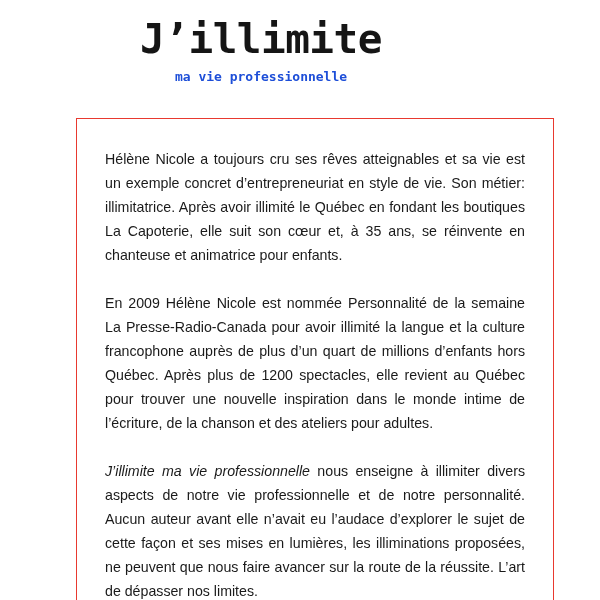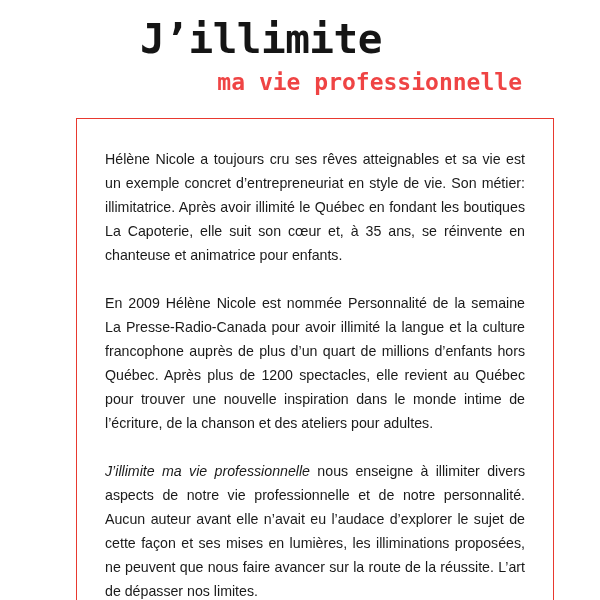--- a/index.html
+++ b/index.html
@@ -27,26 +27,25 @@
     font-family: "DejaVu Sans Mono", monospace;
     font-size: 41px;
     font-weight: bold;
     color: #151515;
     letter-spacing: -0.5px;
     line-height: 1.05;
     margin: 0;
   }
   .subtitle {
     font-family: "DejaVu Sans Mono", monospace;
-    font-size: 23px;
+    font-size: 13px;
     font-weight: bold;
-    color: #ef4444;
+    color: #1d4ed8;
     letter-spacing: 0px;
     margin: 8px 0 0 0;
-    text-align: right;
   }
   .frame {
     position: absolute;
     left: 76px;
     top: 78px;
     width: 478px;
     height: 494px;
     border: 1px solid #e8392f;
     box-sizing: border-box;
     margin-top: 40px;

